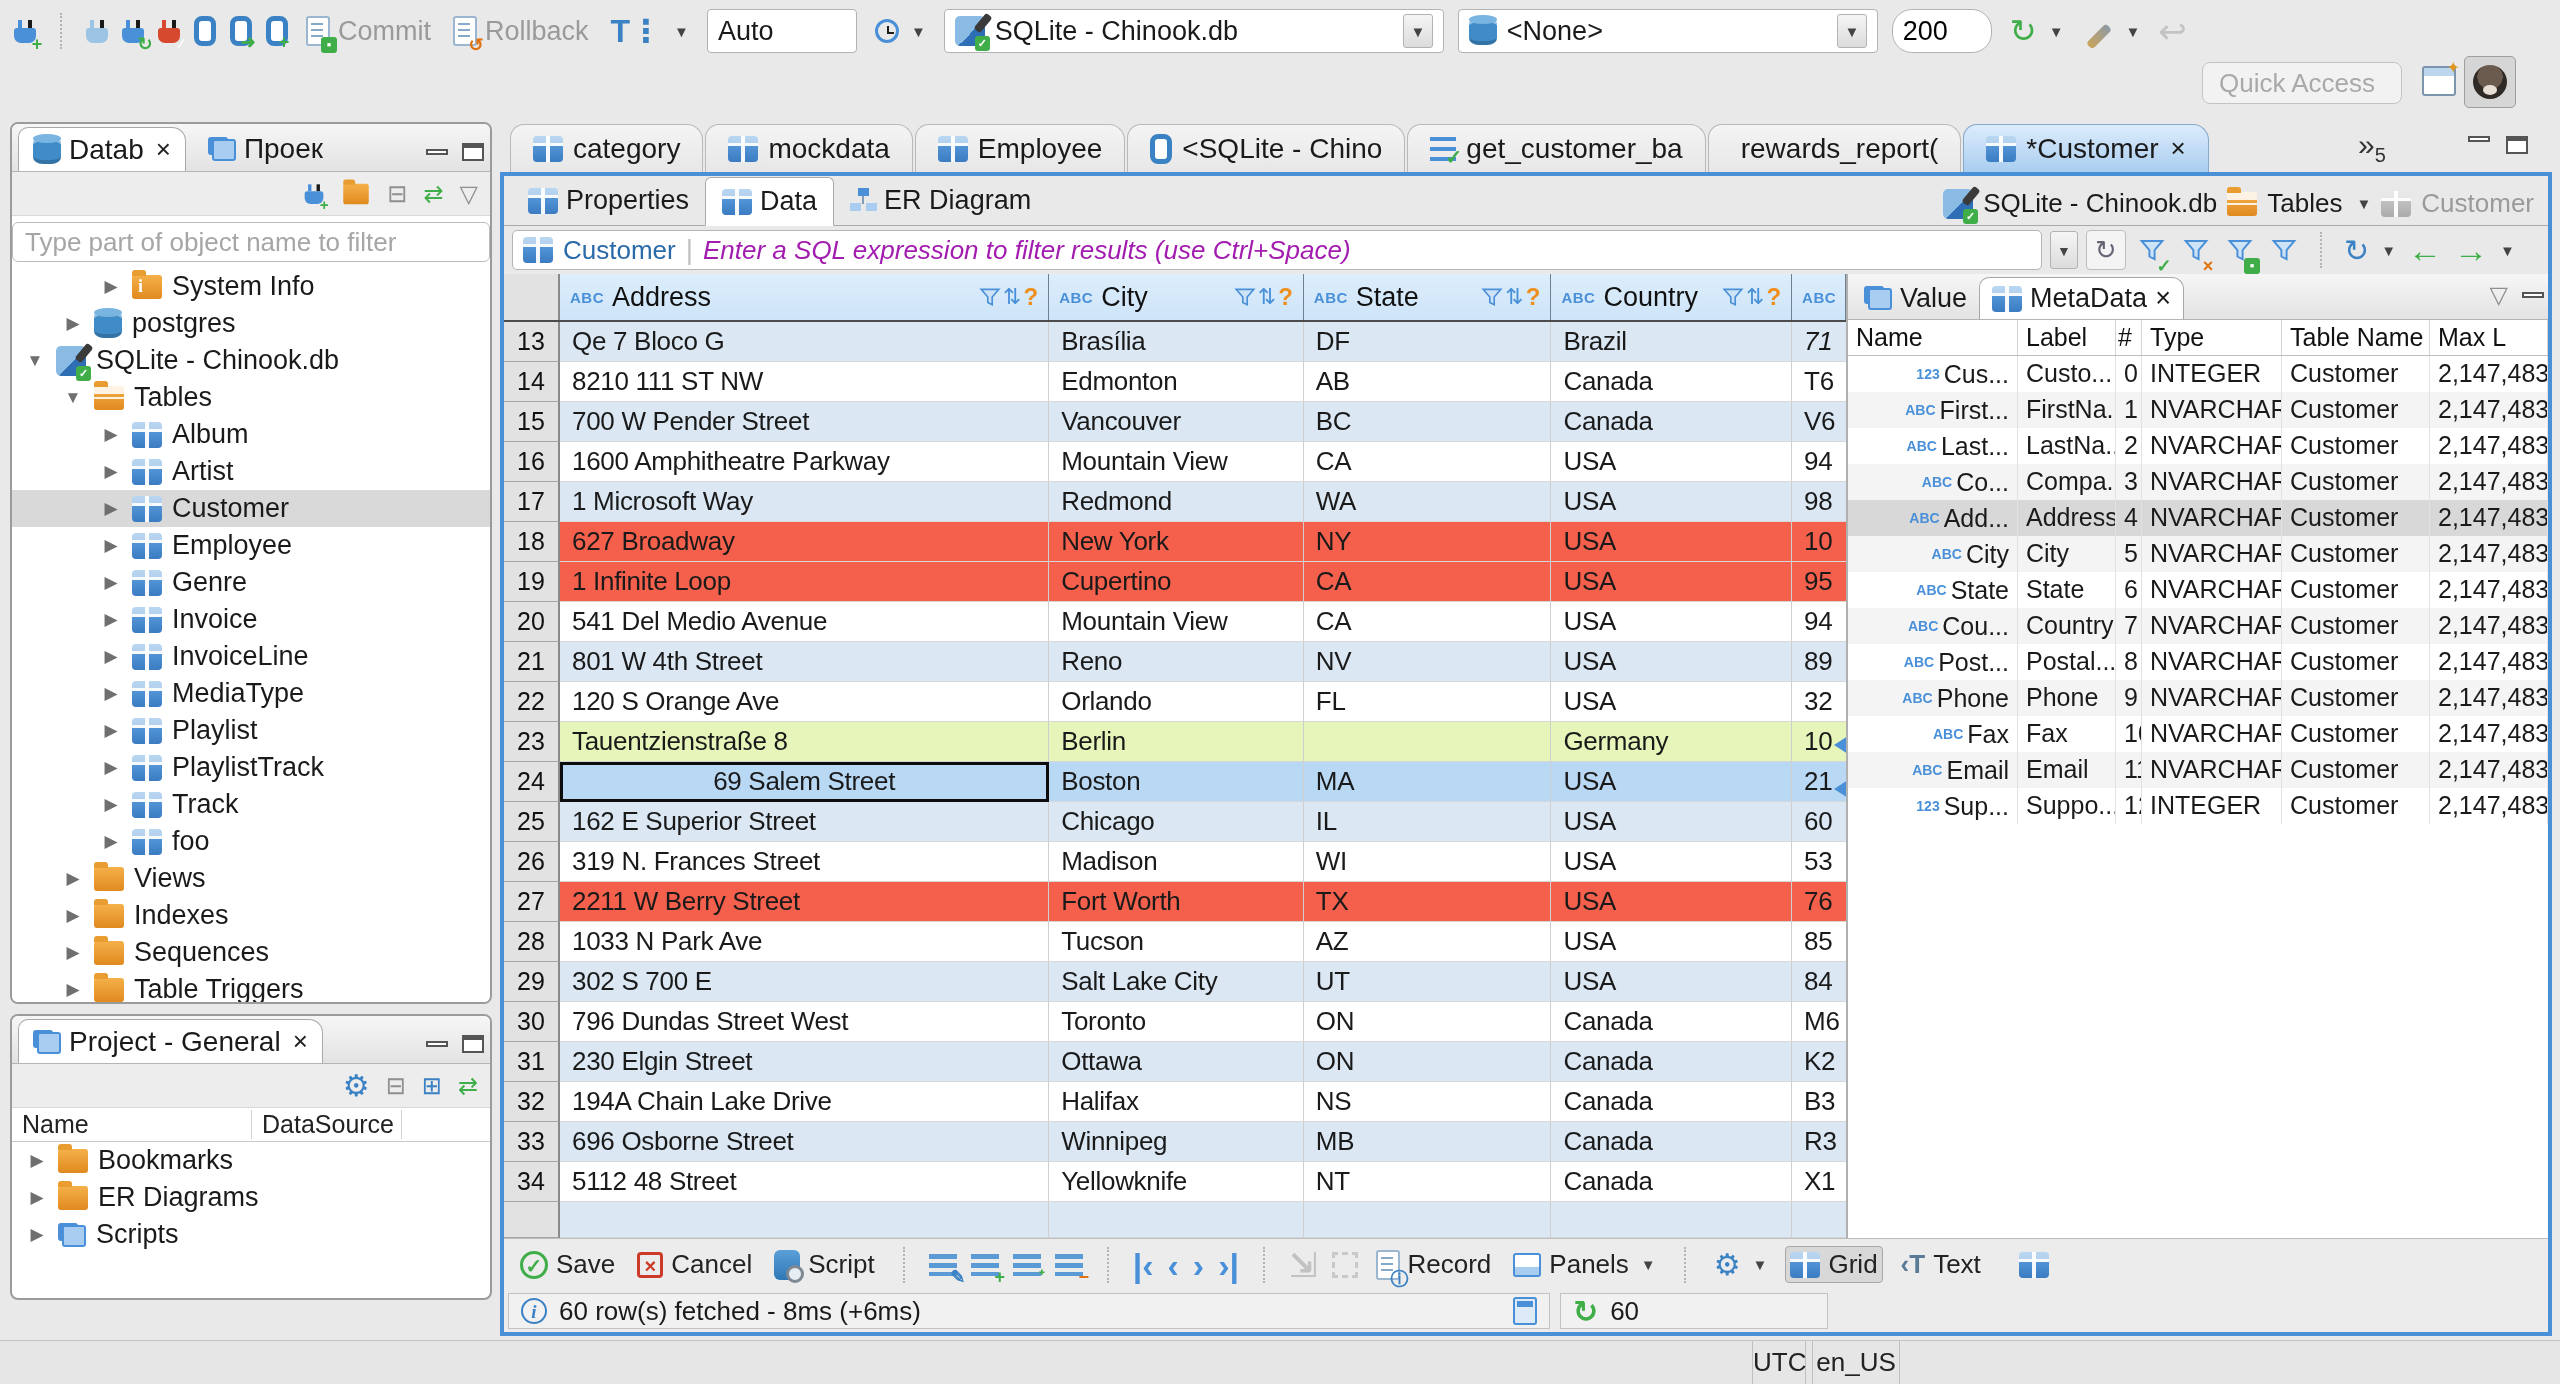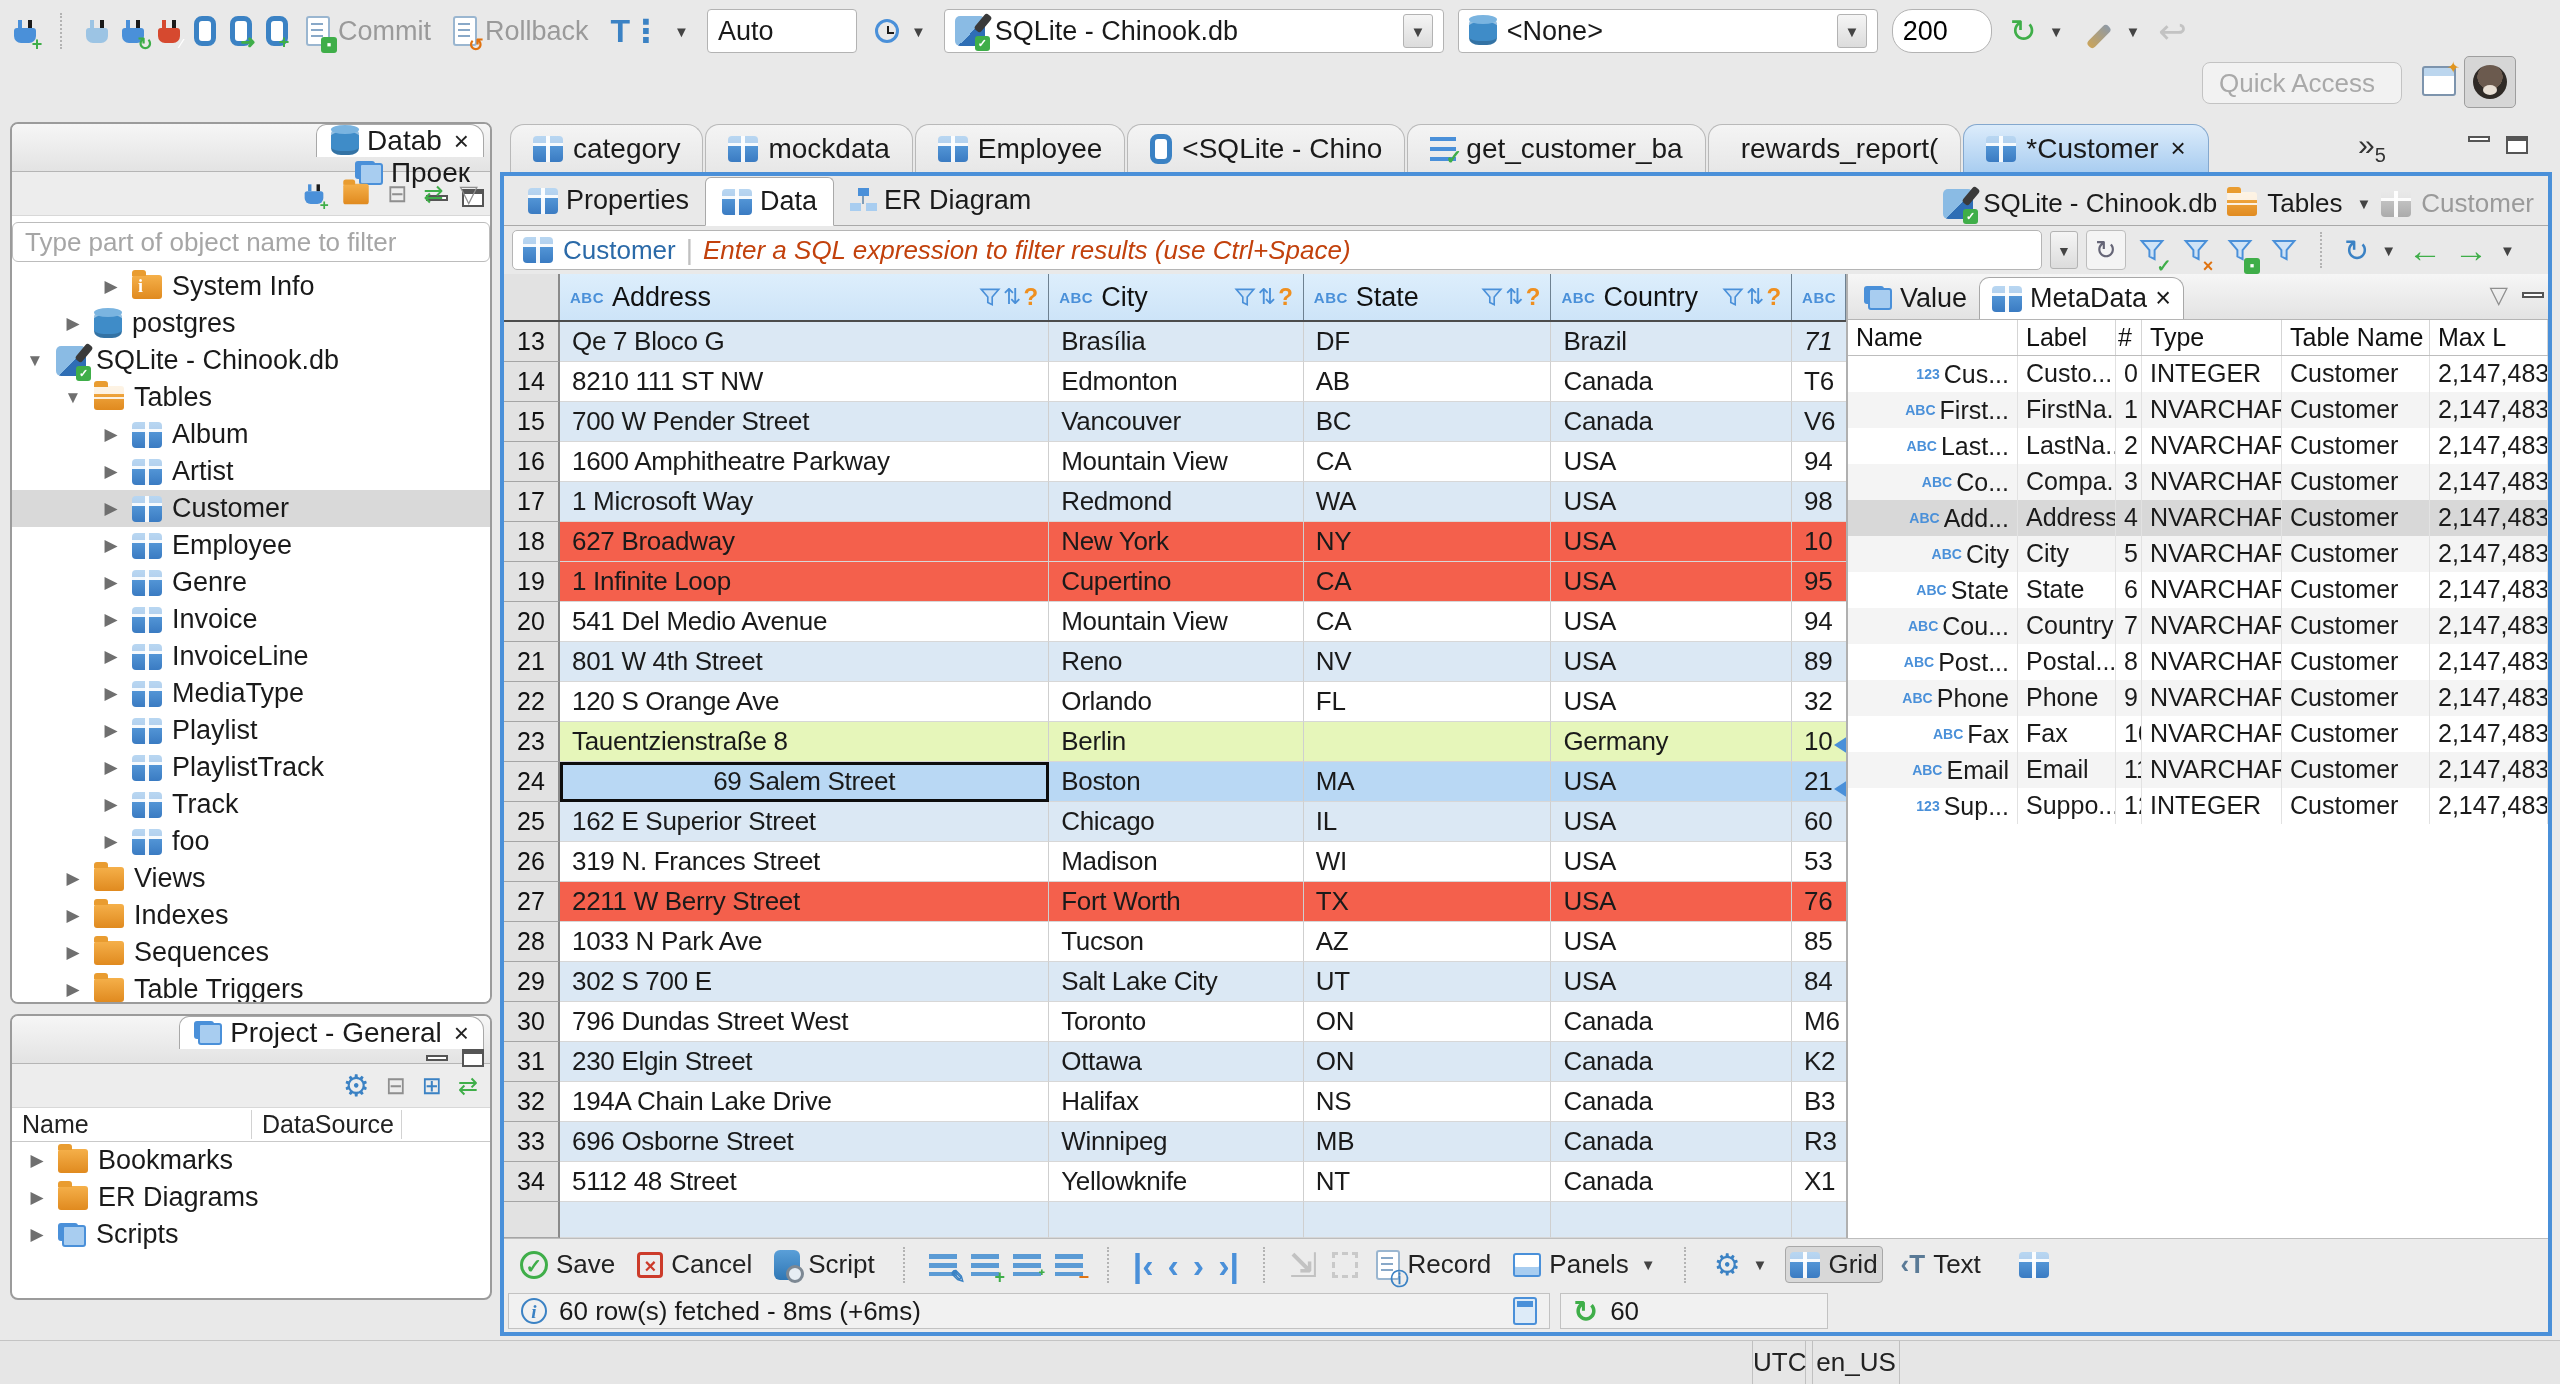--- a/index.html
+++ b/index.html
@@ -86,21 +86,21 @@
   .combo .vbtn { width:30px; height:34px; background:linear-gradient(#f5f5f5,#dcdcdc); border:1px solid #b3b3b3; border-radius:3px; text-align:center; font-size:15px; line-height:34px; color:#444; margin-left:auto; }
   .qaccess { position:absolute; right:158px; top:62px; width:200px; height:42px; border:1px solid #c3c3c3; border-radius:8px; background:#f2f2f2;
     color:#a9a9a9; font-size:26px; padding:0 16px; line-height:40px; }
   .persp { position:absolute; right:104px; top:60px; width:36px; height:44px; }
   .persp::before { content:""; position:absolute; left:2px; top:6px; width:30px; height:26px; border:2px solid #7d94ad; border-radius:3px; background:linear-gradient(#bcd6ee 0 8px, #fff 8px); }
   .persp::after { content:"✦"; position:absolute; right:-4px; top:-2px; color:#e0951f; font-size:16px; }
   .logo-btn { position:absolute; right:44px; top:56px; width:52px; height:52px; background:#d6d6d6; border:1px solid #9e9e9e; border-radius:5px; display:flex; align-items:center; justify-content:center; }
 
   
   .panel { background:#fff; border:2px solid #9b9b9b; border-radius:8px; overflow:hidden; }
-  .ptabs { height:48px; background:linear-gradient(#f6f6f6,#e3e3e3); border-bottom:1px solid #b5b5b5; display:flex; align-items:flex-end; padding:0 6px; gap:0;flex-direction:column; }
+  .ptabs { height:48px; background:linear-gradient(#f6f6f6,#e3e3e3); border-bottom:1px solid #b5b5b5; display:flex; align-items:flex-end; padding:0 6px; gap:8px; }
   .ptab { display:flex; align-items:center; gap:8px; height:44px; padding:0 14px; font-size:28px; border-radius:10px 14px 0 0; }
   .ptab.active { background:#fff; border:1px solid #a8a8a8; border-bottom:none; }
   .ptab .x { font-size:26px; color:#222; margin-left:4px; }
   .win-btns { margin-left:auto; display:flex; gap:14px; align-items:center; padding-bottom:10px; }
   .wb-min { width:22px; height:6px; background:#fff; border:2px solid #555; }
   .wb-max { width:22px; height:18px; border:2px solid #555; background:#fff; box-shadow:inset 0 3px 0 #555; }
   .ptoolbar { height:44px; background:#ededed; display:flex; align-items:center; justify-content:flex-end; gap:16px; padding:0 12px; border-bottom:1px solid #d8d8d8; }
   .mini { font-size:24px; color:#8f8f8f; }
   .mini.blue { color:#3b82c4; }
   .mini.green { color:#3fae49; }
@@ -129,21 +129,21 @@
   .subtabs { height:50px; background:#e9e9e9; border-bottom:1px solid #a9a9a9; display:flex; align-items:flex-end; padding-left:8px; }
   .stab { display:flex; align-items:center; gap:8px; height:49px; padding:0 16px; font-size:27px; }
   .stab.active { background:#fff; border:1px solid #a9a9a9; border-bottom:1px solid #fff; margin-bottom:-1px; border-radius:6px 6px 0 0; }
   .breadcrumb { margin-left:auto; display:flex; align-items:center; gap:10px; padding:0 14px 6px; font-size:26px; }
   .breadcrumb .gray { color:#9a9a9a; }
 
   .filterrow { height:48px; background:#e9e9e9; display:flex; align-items:center; padding:4px 8px; gap:8px; }
   .fbox { flex:none; width:1530px; height:40px; background:#fff; border:1px solid #b5b5b5; border-radius:5px; display:flex; align-items:center; gap:10px; padding:0 10px; }
   .fbox .tname { color:#2b6aa8; font-size:26px; }
   .fbox .div { color:#c0c0c0; font-size:28px; }
-  .fbox .ph { color:#c2410c; font-style:italic; font-size:26px; white-space:nowrap; overflow:hidden; }
+  .fbox .ph { color:#a21caf; font-style:italic; font-size:26px; white-space:nowrap; overflow:hidden; }
   .fsm { width:28px; height:38px; background:linear-gradient(#f5f5f5,#dcdcdc); border:1px solid #b3b3b3; border-radius:3px; text-align:center; font-size:14px; line-height:38px; color:#444; }
   .fref { width:40px; height:40px; border:1px solid #bdbdbd; border-radius:4px; background:#f4f4f4; text-align:center; font-size:26px; line-height:38px; color:#667; }
   .funnel-btn { position:relative; width:36px; height:40px; display:flex; align-items:center; justify-content:center; }
   .garr { color:#3fae49; font-size:34px; font-weight:700; line-height:36px; }
 
   .emain { flex:1; display:flex; min-height:0; }
   .gridcol { width:1344px; position:relative; display:flex; flex-direction:column; border-right:2px solid #b0b0b0; }
   .ghead { display:flex; height:48px; border-bottom:2px solid #4c4c4c; flex:none; }
   .gcorner { width:56px; background:#e2e2e2; border-right:2px solid #8a8a8a; flex:none; }
   .ghc { display:flex; align-items:center; background:linear-gradient(#ddeefc,#cde4f8); border-right:1px solid #6e8191; padding:0 10px; gap:8px; overflow:hidden; }

